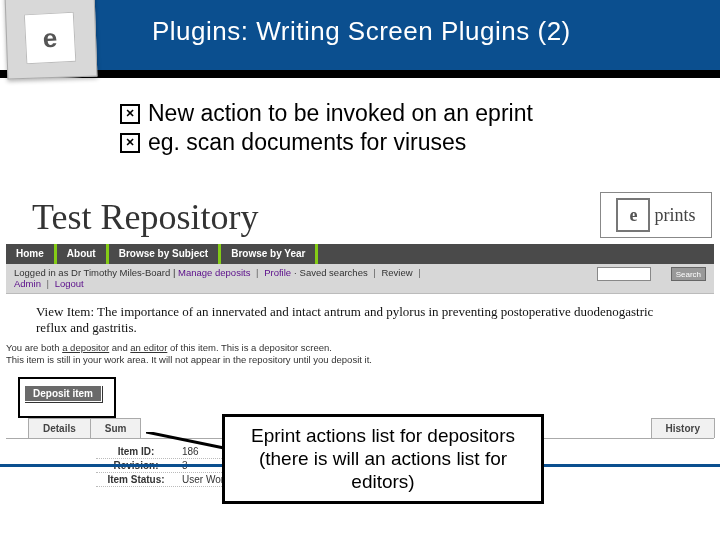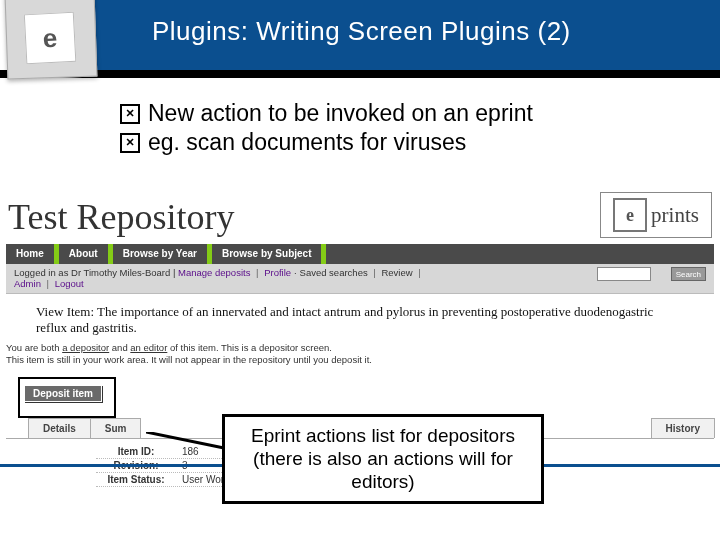--- a/index.html
+++ b/index.html
@@ -65,20 +65,21 @@
   .embed {
     margin: 6px 6px 0 6px;
     position: relative;
   }
   .repo-head {
     height: 62px;
     display: flex;
     align-items: flex-end;
     justify-content: space-between;
     padding: 0 2px 6px 0;
+    margin-left: 24px;
   }
   .repo-title {
     font-family: Georgia, 'Times New Roman', serif;
     font-size: 36px;
     font-weight: normal;
     color: #333;
     margin-left: 2px;
   }
   .eprints-logo {
     width: 110px; height: 44px;
@@ -87,32 +88,32 @@
     gap: 4px;
     font-family: Georgia, serif;
   }
   .eprints-logo .square {
     width: 30px; height: 30px;
     border: 2px solid #777;
     display: flex; align-items: center; justify-content: center;
     font-size: 18px; font-weight: bold; color: #555;
   }
   .eprints-logo .word {
-    font-size: 21px; color: #444; text-align: center;
+    font-size: 18px; color: #444; text-align: center;
   }
   .nav-bar {
     background: #4a4a4a;
     height: 20px;
     display: flex;
   }
   .nav-tab {
     color: #fff;
     font-size: 10px;
     padding: 4px 10px;
-    border-right: 5px solid #84cc16;
+    border-right: 3px solid #84cc16;
     font-weight: bold;
   }
   .sub-bar {
     background: #d7d7d7;
     color: #333;
     font-size: 9.5px;
     padding: 3px 8px 4px 8px;
     display: flex;
     justify-content: space-between;
     align-items: flex-start;
@@ -246,22 +247,22 @@
     <div class="repo-title">Test Repository</div>
     <div class="eprints-logo">
       <span class="square">e</span>
       <span class="word">prints</span>
     </div>
   </div>
 
   <div class="nav-bar">
     <div class="nav-tab">Home</div>
     <div class="nav-tab">About</div>
+    <div class="nav-tab">Browse by Subject</div>
     <div class="nav-tab">Browse by Year</div>
-    <div class="nav-tab">Browse by Subject</div>
   </div>
 
   <div class="sub-bar">
     <div class="links">
       <span>Logged in as Dr Timothy Miles-Board |</span>
       <span class="l">Manage deposits</span>
       <span class="pipe">|</span>
       <span class="l">Profile</span>
       <span> · </span>
       <span>Saved searches</span>
@@ -315,15 +316,15 @@
       <span class="k">Item Status:</span>
       <span>User Workarea</span>
     </div>
   </div>
 </div>
 
 <svg class="callout-line" viewBox="0 0 80 32">
   <line x1="0" y1="0" x2="78" y2="16" stroke="#000" stroke-width="3"></line>
 </svg>
 
-<div class="callout">Eprint actions list for depositors (there is also an actions will for editors)</div>
+<div class="callout">Eprint actions list for depositors (there is will an actions list for editors)</div>
 
 <div class="foot-rule"></div>
 
 </body></html>

